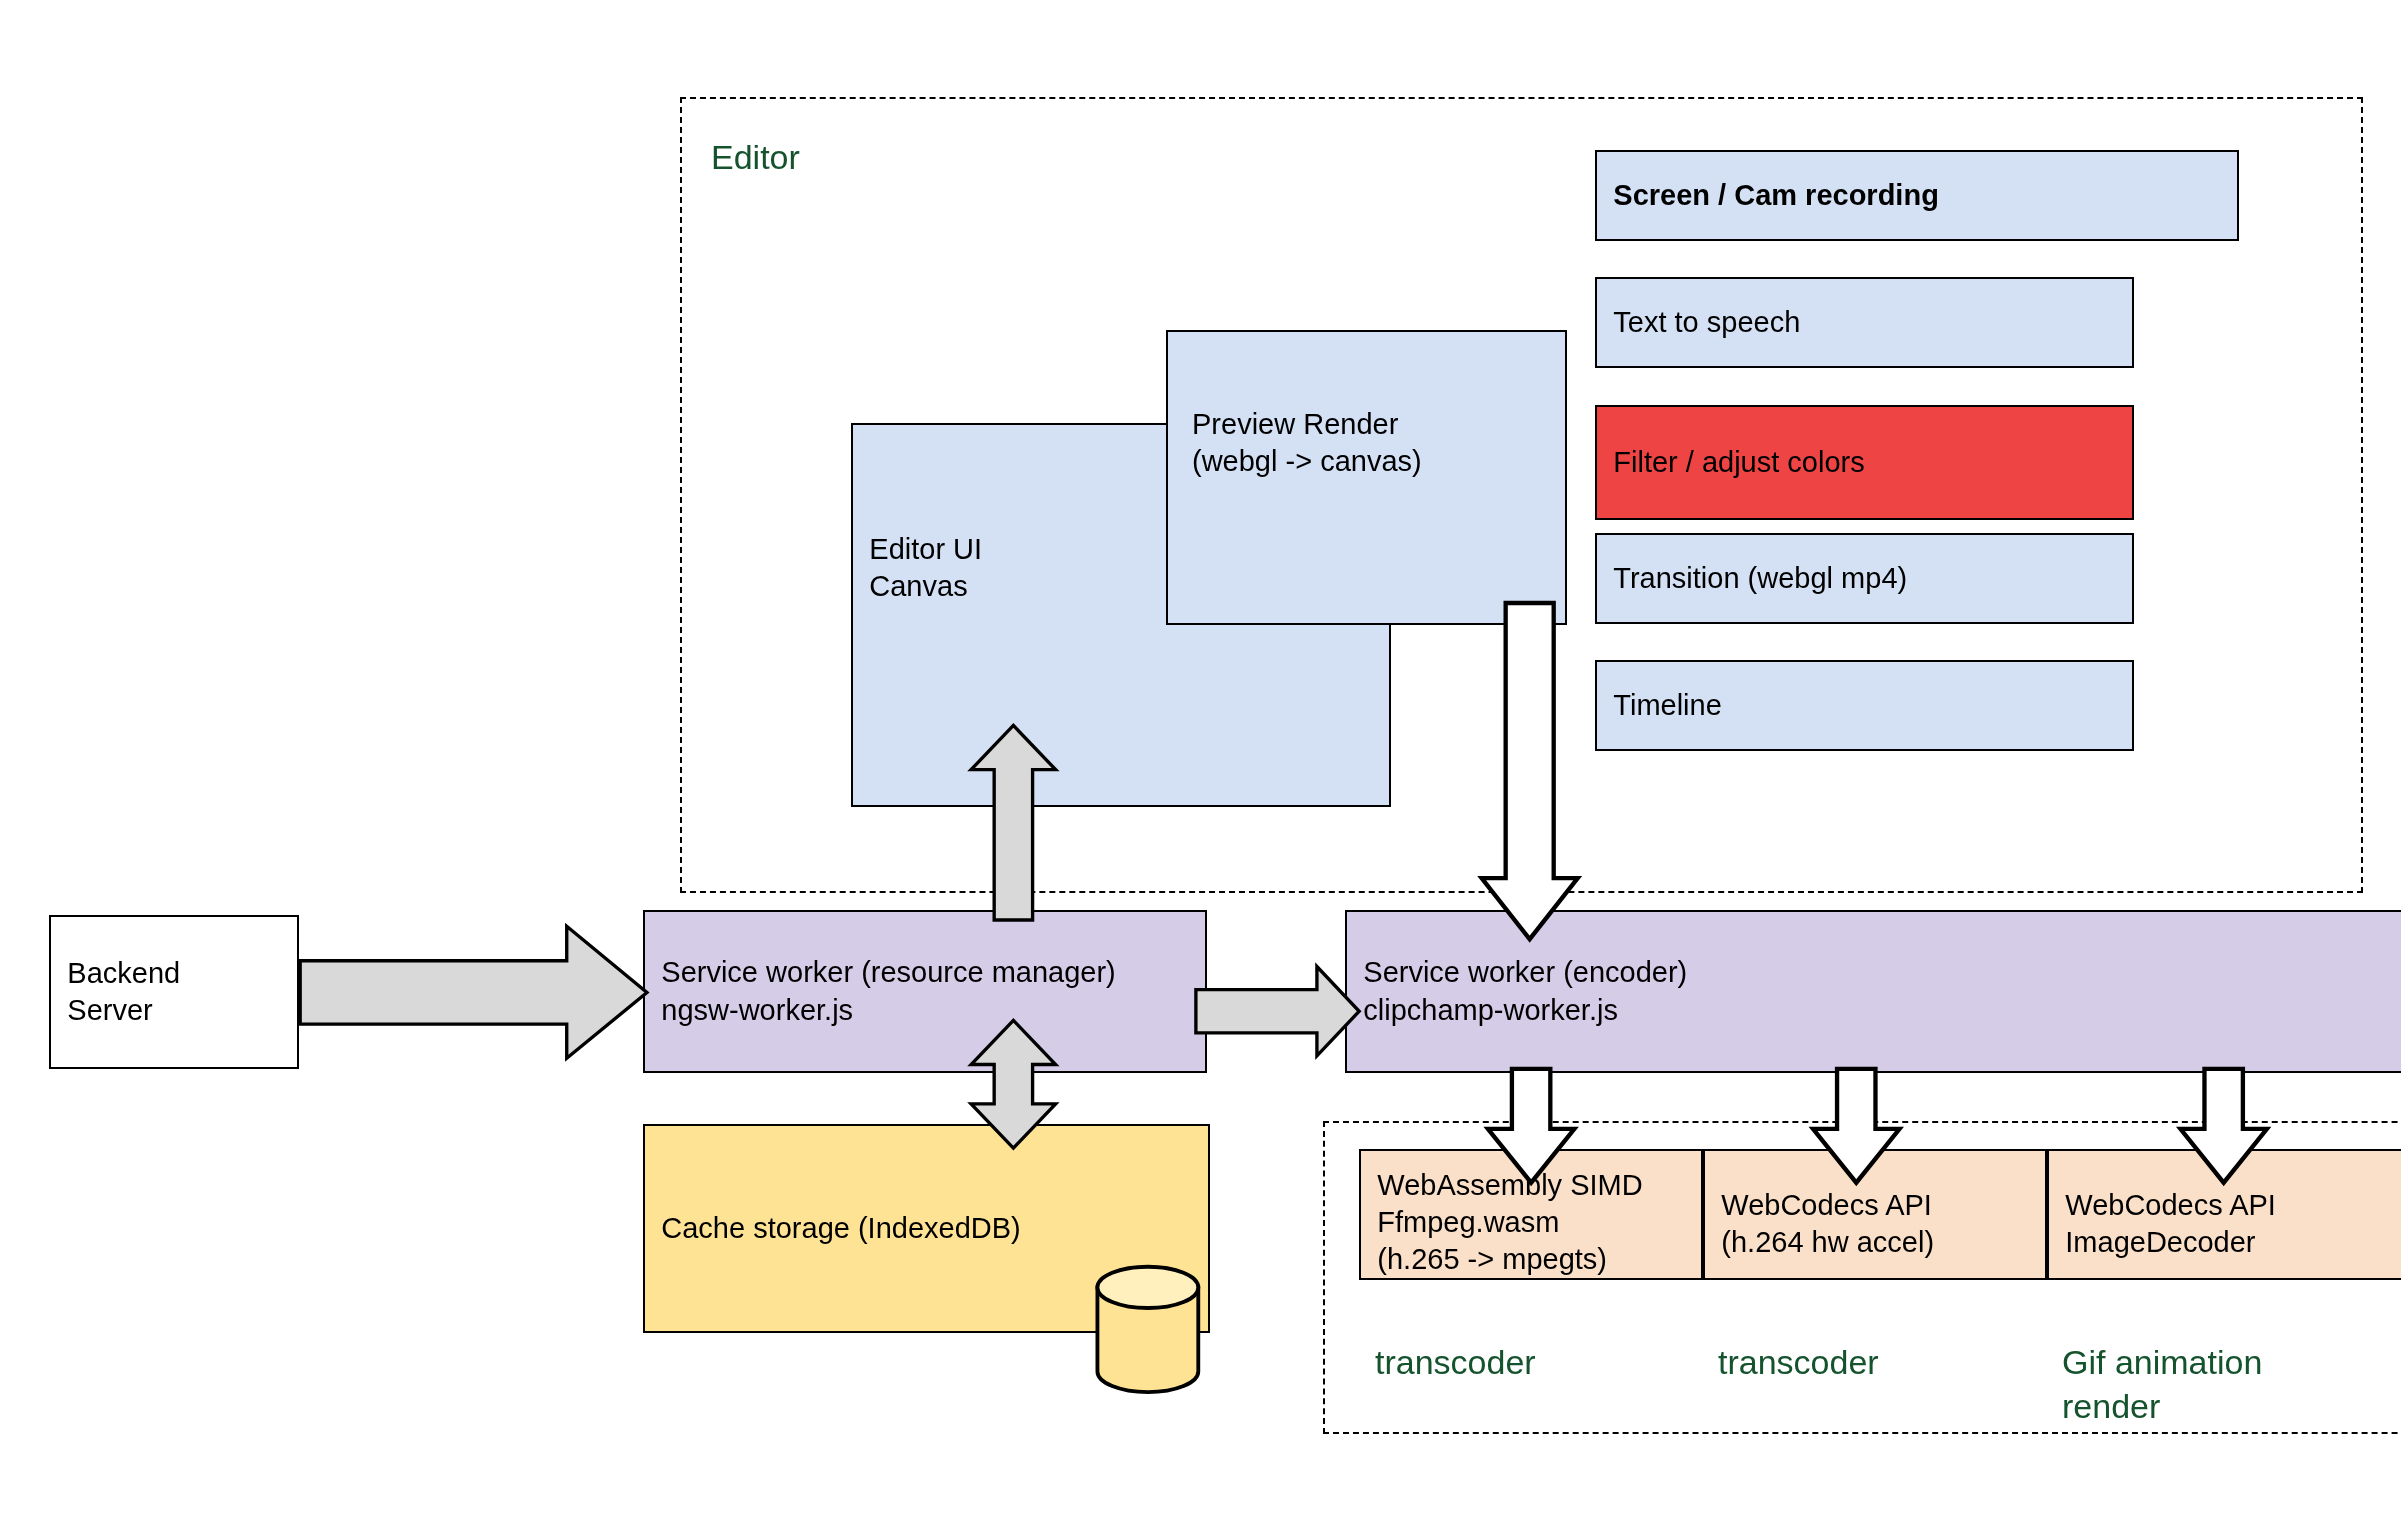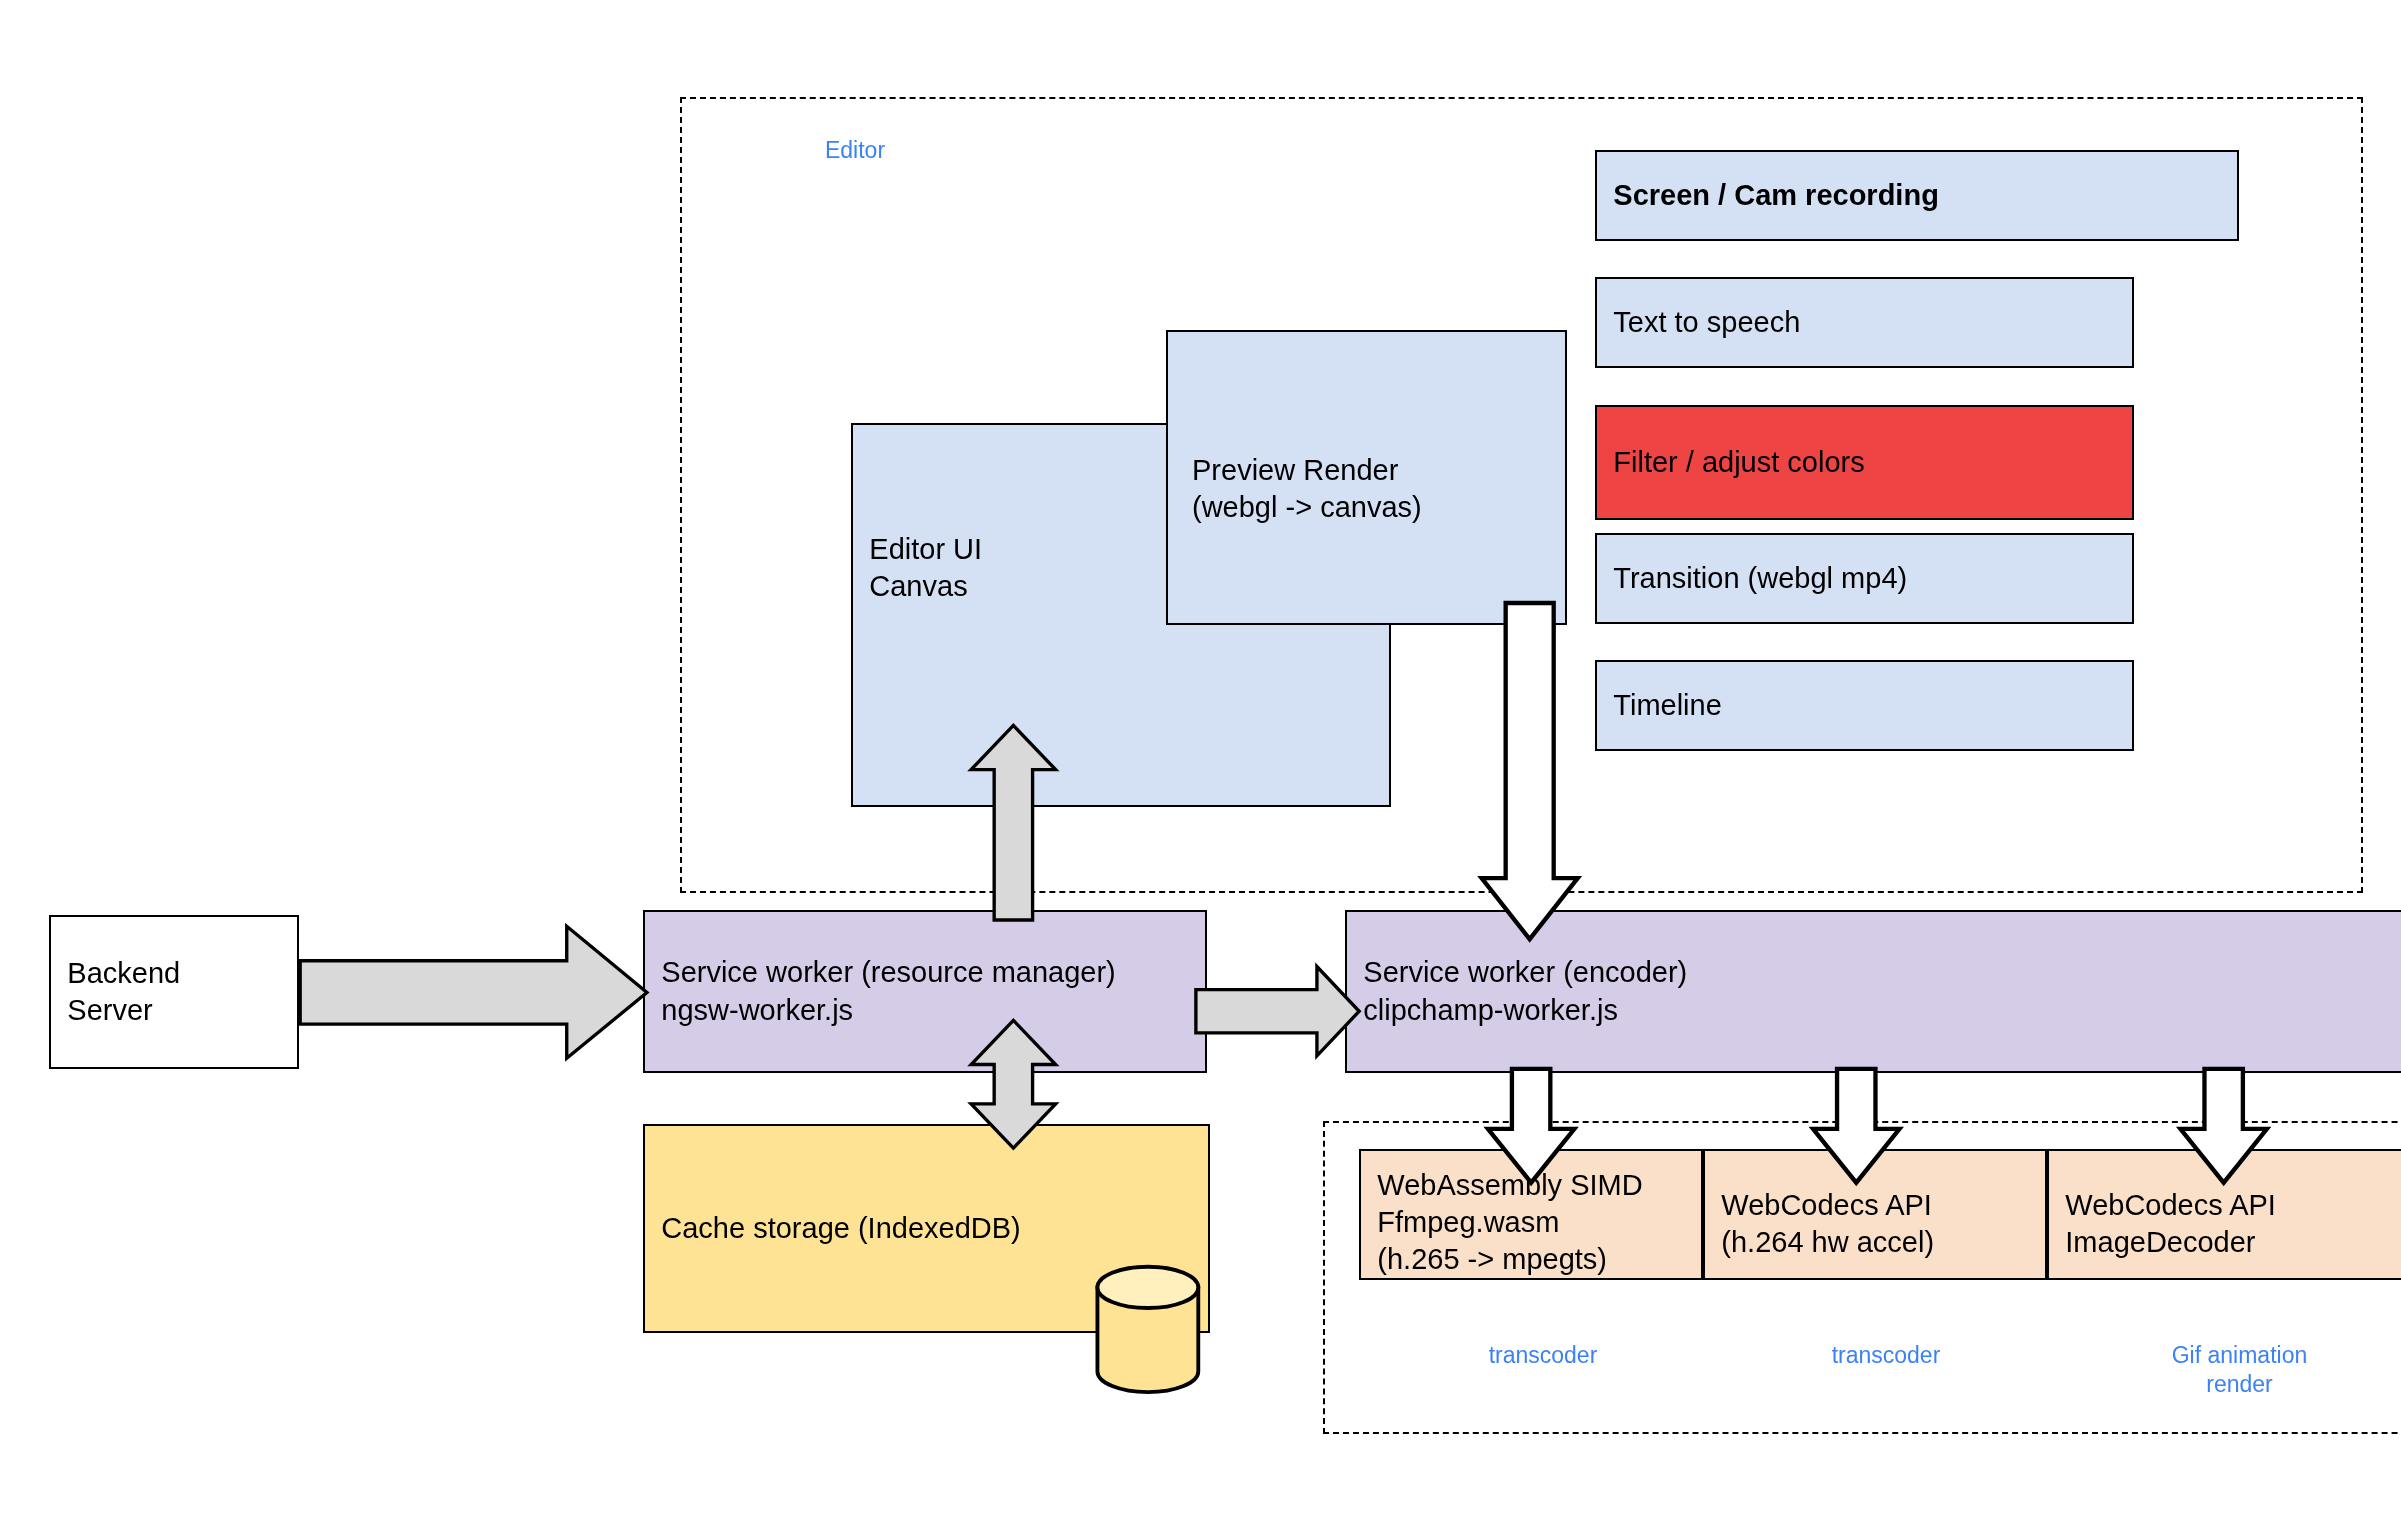--- a/index.html
+++ b/index.html
@@ -31,25 +31,24 @@
     white-space: pre-line;
   }
   .dashed {
     position: absolute;
     box-sizing: border-box;
     border: 2.4px dashed #000000;
     background: transparent;
   }
   .plain-text {
     position: absolute;
-    font-size: 23px;
+    font-size: 34px;
     line-height: 1.28;
-    color: #3b82f6;
+    color: #14532d;
     white-space: pre-line;
-    text-align: center;
   }
   .svg-layer {
     position: absolute;
     left: 0; top: 0;
     width: 3068px;
     height: 1522px;
     pointer-events: none;
   }
   .svg-layer * { pointer-events: auto; }
 </style>
@@ -76,21 +75,21 @@
   <div class="box" style="left:1595px; top:660px; width:539px; height:91px; background:#D4E1F5;">
     <span class="label">Timeline</span>
   </div>
 
   <div class="box" style="left:851px; top:423px; width:540px; height:384px; background:#D4E1F5; align-items:flex-start;">
     <span class="label" style="margin-top:106px;">Editor UI
 Canvas</span>
   </div>
 
   <div class="box" style="left:1166px; top:330px; width:401px; height:295px; background:#D4E1F5; align-items:flex-start;">
-    <span class="label" style="margin-top:120px;padding-left:24px;">Preview Render
+    <span class="label" style="margin-top:74px;padding-left:24px;">Preview Render
 (webgl -&gt; canvas)</span>
   </div>
 
   <div class="box" style="left:49px; top:915px; width:250px; height:154px; background:#FFFFFF;">
     <span class="label">Backend
 Server</span>
   </div>
 
   <div class="box" style="left:643px; top:910px; width:564px; height:163px; background:#D5CCE8;">
     <span class="label">Service worker (resource manager)

